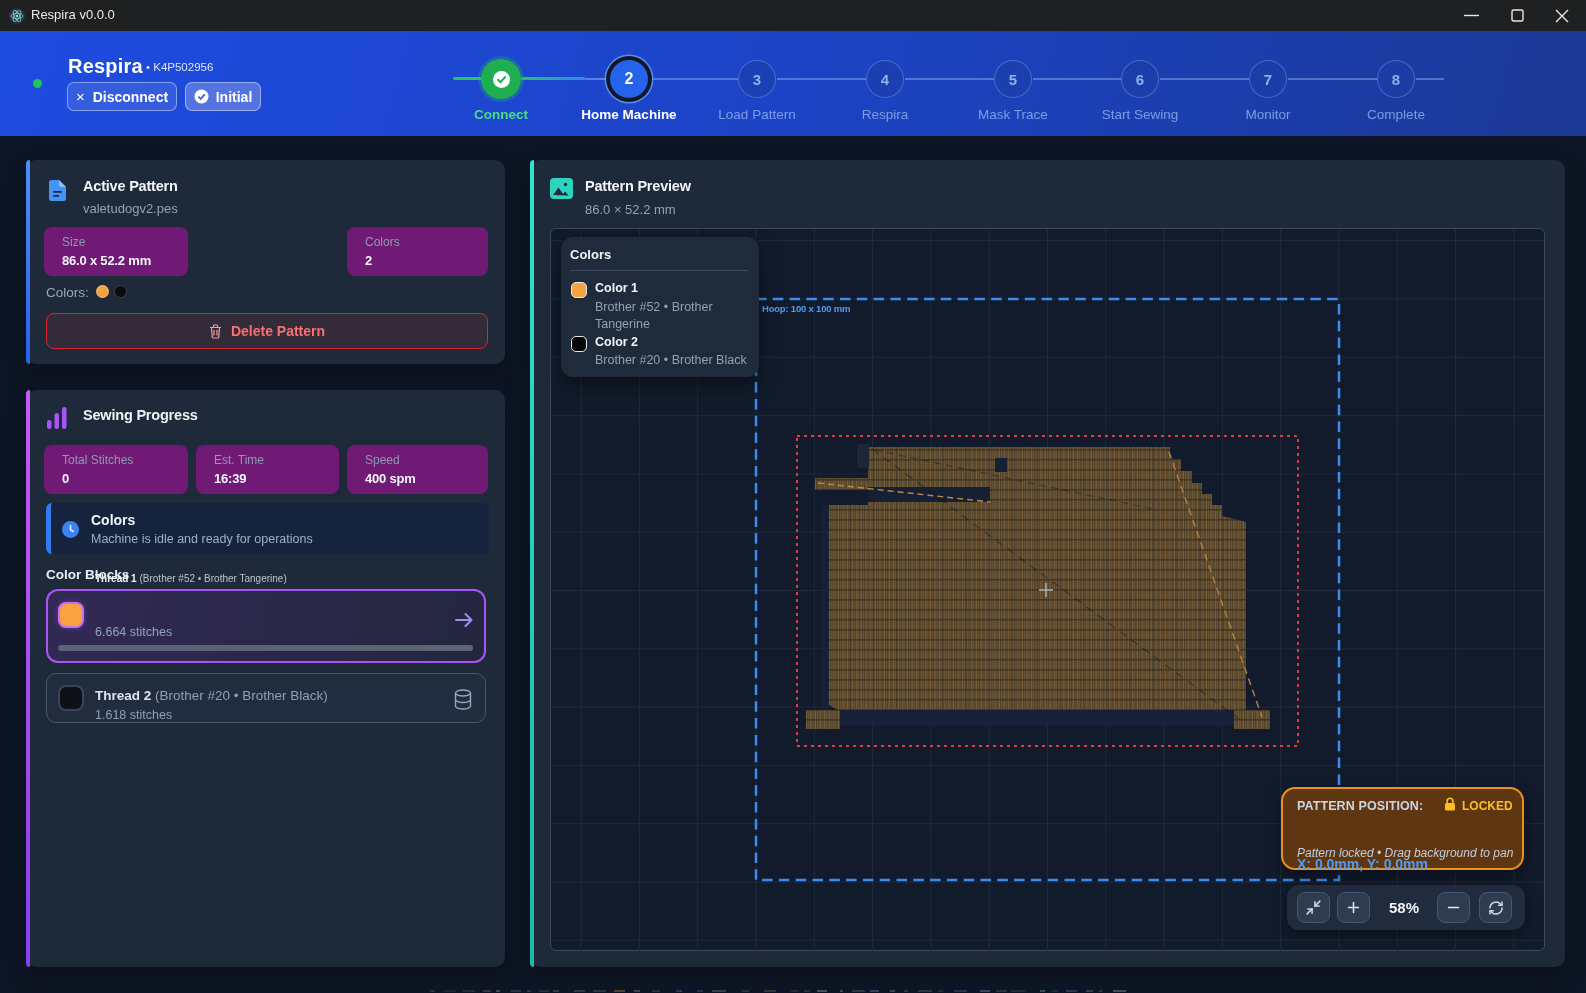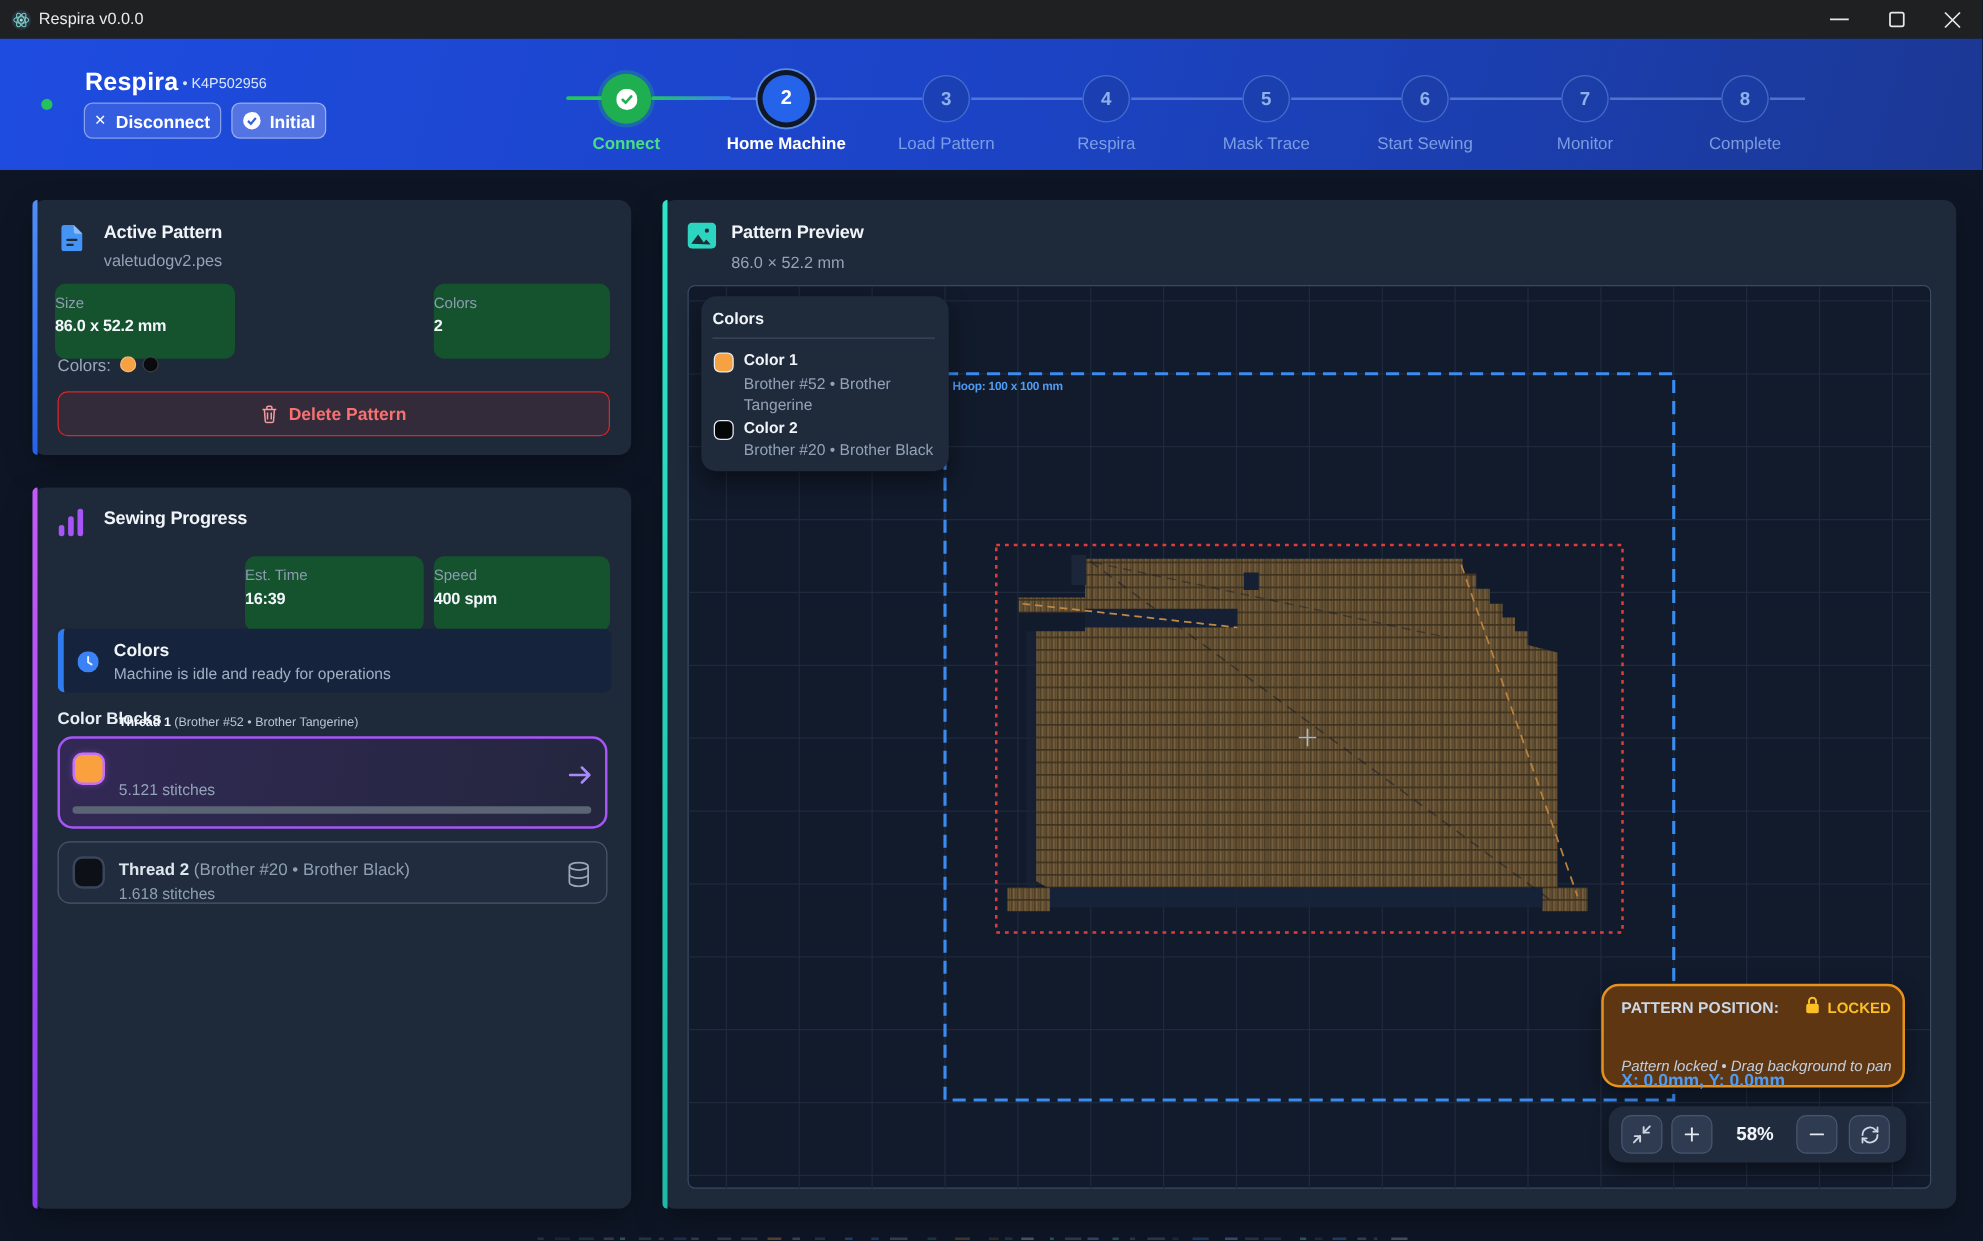--- a/index.html
+++ b/index.html
@@ -26,21 +26,21 @@
 .sline { top:78px; height:2px; background:rgba(125,160,235,.55); }
 .scirc { top:60px; width:38px; height:38px; border-radius:50%; display:flex; align-items:center; justify-content:center;
   font-size:15px; font-weight:bold; color:#8fb0e8; background:rgba(28,62,165,.55); border:1px solid rgba(147,197,253,.35); }
 .slabel { top:107px; width:140px; text-align:center; font-size:13.5px; color:rgba(148,180,238,.8); }
 
 
 .card { background:#1e2939; border-radius:10px; box-shadow:0 8px 22px rgba(0,0,0,.35); }
 .stripe { width:4px; border-radius:10px 0 0 10px; }
 .cardtitle { font-size:14.5px; font-weight:bold; color:#f1f5f9; letter-spacing:-.2px; }
 .cardsub { font-size:13px; color:#94a3b8; }
-.statbox { background:#14532d; border-radius:8px; height:60px; padding:8px 0; }
+.statbox { background:#701a75; border-radius:8px; height:49px; padding:8px 18px; }
 .statlabel { font-size:12px; color:#8d9cb1; }
 .statval { font-size:13px; font-weight:bold; color:#f3f6fa; margin-top:4px; letter-spacing:-.2px; }
 
 
 .b { font-weight:bold; }
 .zbtn { width:33px; height:31px; background:#2f3b50; border:1px solid #475771; border-radius:8px; display:flex; align-items:center; justify-content:center; }
 </style>
 </head>
 <body>
 <div id="root">
@@ -187,20 +187,24 @@
   </div>
 
   <div class="abs card" style="left:26px;top:390px;width:479px;height:577px"></div>
   <div class="abs stripe" style="left:26px;top:390px;height:577px;background:linear-gradient(#c45bf8,#8b3df0)"></div>
   <svg class="abs" style="left:46px;top:406px" width="22" height="24" viewBox="0 0 22 24">
     <rect x="1" y="14" width="4.5" height="9" rx="2.2" fill="#a855f7"></rect>
     <rect x="8.5" y="7" width="4.5" height="16" rx="2.2" fill="#a855f7"></rect>
     <rect x="16" y="1" width="4.5" height="22" rx="2.2" fill="#a855f7"></rect>
   </svg>
   <div class="abs cardtitle" style="left:83px;top:407px">Sewing Progress</div>
+  <div class="abs statbox" style="left:44px;top:445px;width:144px">
+      <div class="statlabel">Total Stitches</div>
+      <div class="statval">0</div>
+    </div>
   <div class="abs statbox" style="left:196px;top:445px;width:143px">
       <div class="statlabel">Est. Time</div>
       <div class="statval">16:39</div>
     </div>
   <div class="abs statbox" style="left:347px;top:445px;width:141px">
       <div class="statlabel">Speed</div>
       <div class="statval">400 spm</div>
     </div>
 
   <div class="abs" style="left:46px;top:503px;width:443px;height:51px;background:#16233c;border-left:5px solid #2f7bf0;border-radius:6px"></div>
@@ -208,21 +212,21 @@
     <circle cx="8.5" cy="8.5" r="8.5" fill="#3b82f6"></circle>
     <path d="M8.5 4.5 V8.8 L11.2 10.5" stroke="#e8f1ff" stroke-width="1.6" fill="none" stroke-linecap="round"></path>
   </svg>
   <div class="abs" style="left:91px;top:512px;font-size:14px;font-weight:bold;color:#f1f5f9">Colors</div>
   <div class="abs" style="left:91px;top:532px;font-size:12.5px;color:#9fb0c4">Machine is idle and ready for operations</div>
   <div class="abs" style="left:46px;top:567px;font-size:13.5px;font-weight:bold;color:#e8eef5">Color Blocks</div>
 
   <div class="abs" style="left:46px;top:589px;width:440px;height:74px;border:2px solid #a855f7;border-radius:10px;background:linear-gradient(100deg,rgba(147,51,234,.16),rgba(88,28,135,.08)),#1f2738;border-radius:12px"></div>
   <div class="abs" style="left:58px;top:602px;width:26px;height:26px;border-radius:8px;background:#f9a03f;border:2px solid #c471f5;box-shadow:0 0 5px rgba(168,85,247,.45)"></div>
   <div class="abs" style="left:95px;top:573px;font-size:10px;color:#b9c4d2"><span class="b" style="color:#f4f7fb">Thread 1</span> (Brother #52 • Brother Tangerine)</div>
-  <div class="abs" style="left:95px;top:625px;font-size:12.5px;color:#93a3b8">5.121 stitches</div>
+  <div class="abs" style="left:95px;top:625px;font-size:12.5px;color:#93a3b8">6.664 stitches</div>
   <svg class="abs" style="left:455px;top:612px" width="18" height="16" viewBox="0 0 18 16">
     <path d="M1 8 H16.5 M10.5 2 L16.5 8 L10.5 14" stroke="#a78bfa" stroke-width="2" fill="none" stroke-linecap="round" stroke-linejoin="round"></path>
   </svg>
   <div class="abs" style="left:58px;top:645px;width:415px;height:6px;border-radius:3px;background:#5a6474"></div>
 
   <div class="abs" style="left:46px;top:673px;width:440px;height:50px;border:1px solid #4a5869;border-radius:10px;background:#212c3e"></div>
   <div class="abs" style="left:58px;top:685px;width:26px;height:26px;border-radius:8px;background:#0d1017;border:2px solid #39465a"></div>
   <div class="abs" style="left:95px;top:688px;font-size:13.5px;color:#8fa0b4"><span class="b" style="color:#dde5ee">Thread 2</span> (Brother #20 • Brother Black)</div>
   <div class="abs" style="left:95px;top:708px;font-size:12.5px;color:#8fa0b4">1.618 stitches</div>
   <svg class="abs" style="left:454px;top:689px" width="18" height="21" viewBox="0 0 18 21">

